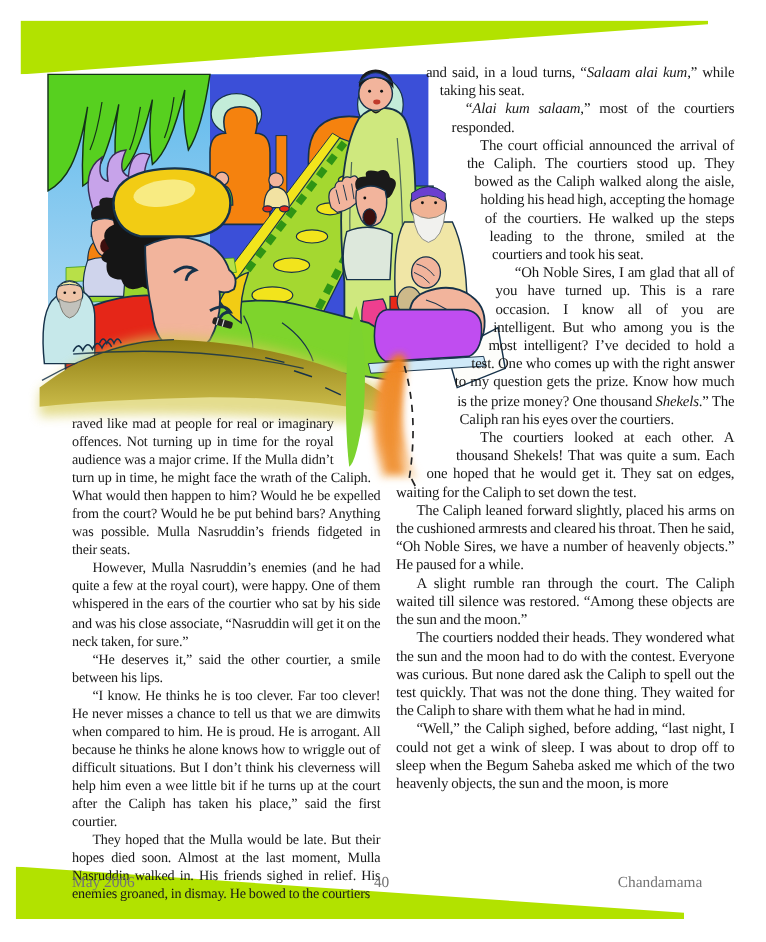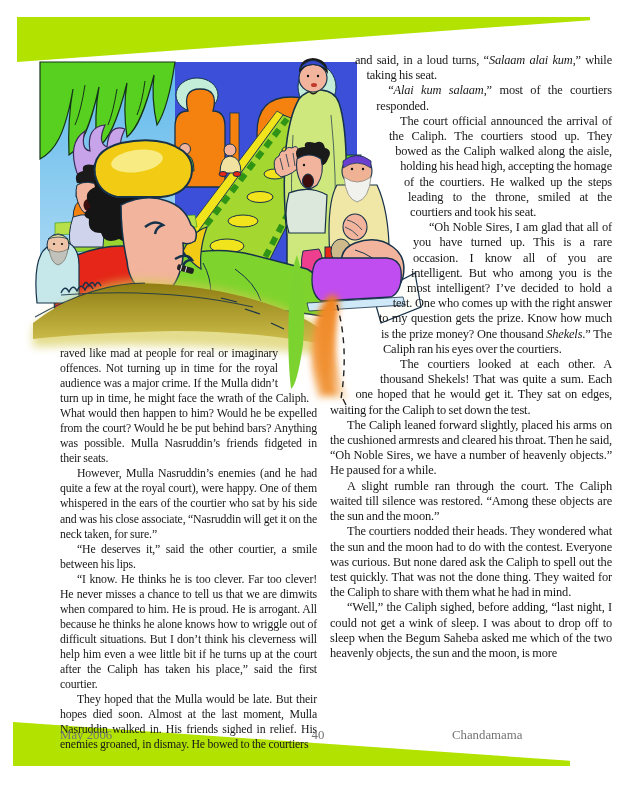--- a/index.html
+++ b/index.html
@@ -36,21 +36,21 @@
     shape-outside:polygon(0px 0px,18px 0px,24px 14px,36px 29px,41px 45px,46px 60px,53px 76px,59px 91px,65px 106px,70px 121px,74px 137px,78px 152px,80px 167px,82px 182px,83px 198px,81px 213px,77px 228px,76px 242px,44px 245px,46px 259px,49px 274px,51px 289px,53px 304px,50px 319px,48px 334px,0px 335px);
   }
   #wrap-left{
     float:right;width:46px;height:48px;
     shape-outside:polygon(14px 0px,46px 0px,46px 48px,38px 48px,38px 31px,7px 31px,7px 15px,14px 15px);
   }
   
   .footer-item{position:absolute;top:728px;font-size:12.8px;z-index:2;color:#737373;}
   #footer-issue{left:60px;}
   #footer-page{left:290px;width:56px;text-align:center;}
-  #footer-magazine{left:452px;width:132px;text-align:left;}
+  #footer-magazine{left:484px;width:132px;text-align:center;}
 </style>
 </head>
 <body>
 
 <div class="banner" id="banner-top" style="background: rgb(178, 226, 0);"></div>
 
 <svg id="art" viewBox="0 0 395 350" aria-hidden="true">
   <defs>
     <linearGradient id="skyG" x1="0" y1="0" x2="0" y2="1">
       <stop offset="0" stop-color="#5fb9ec"></stop>

